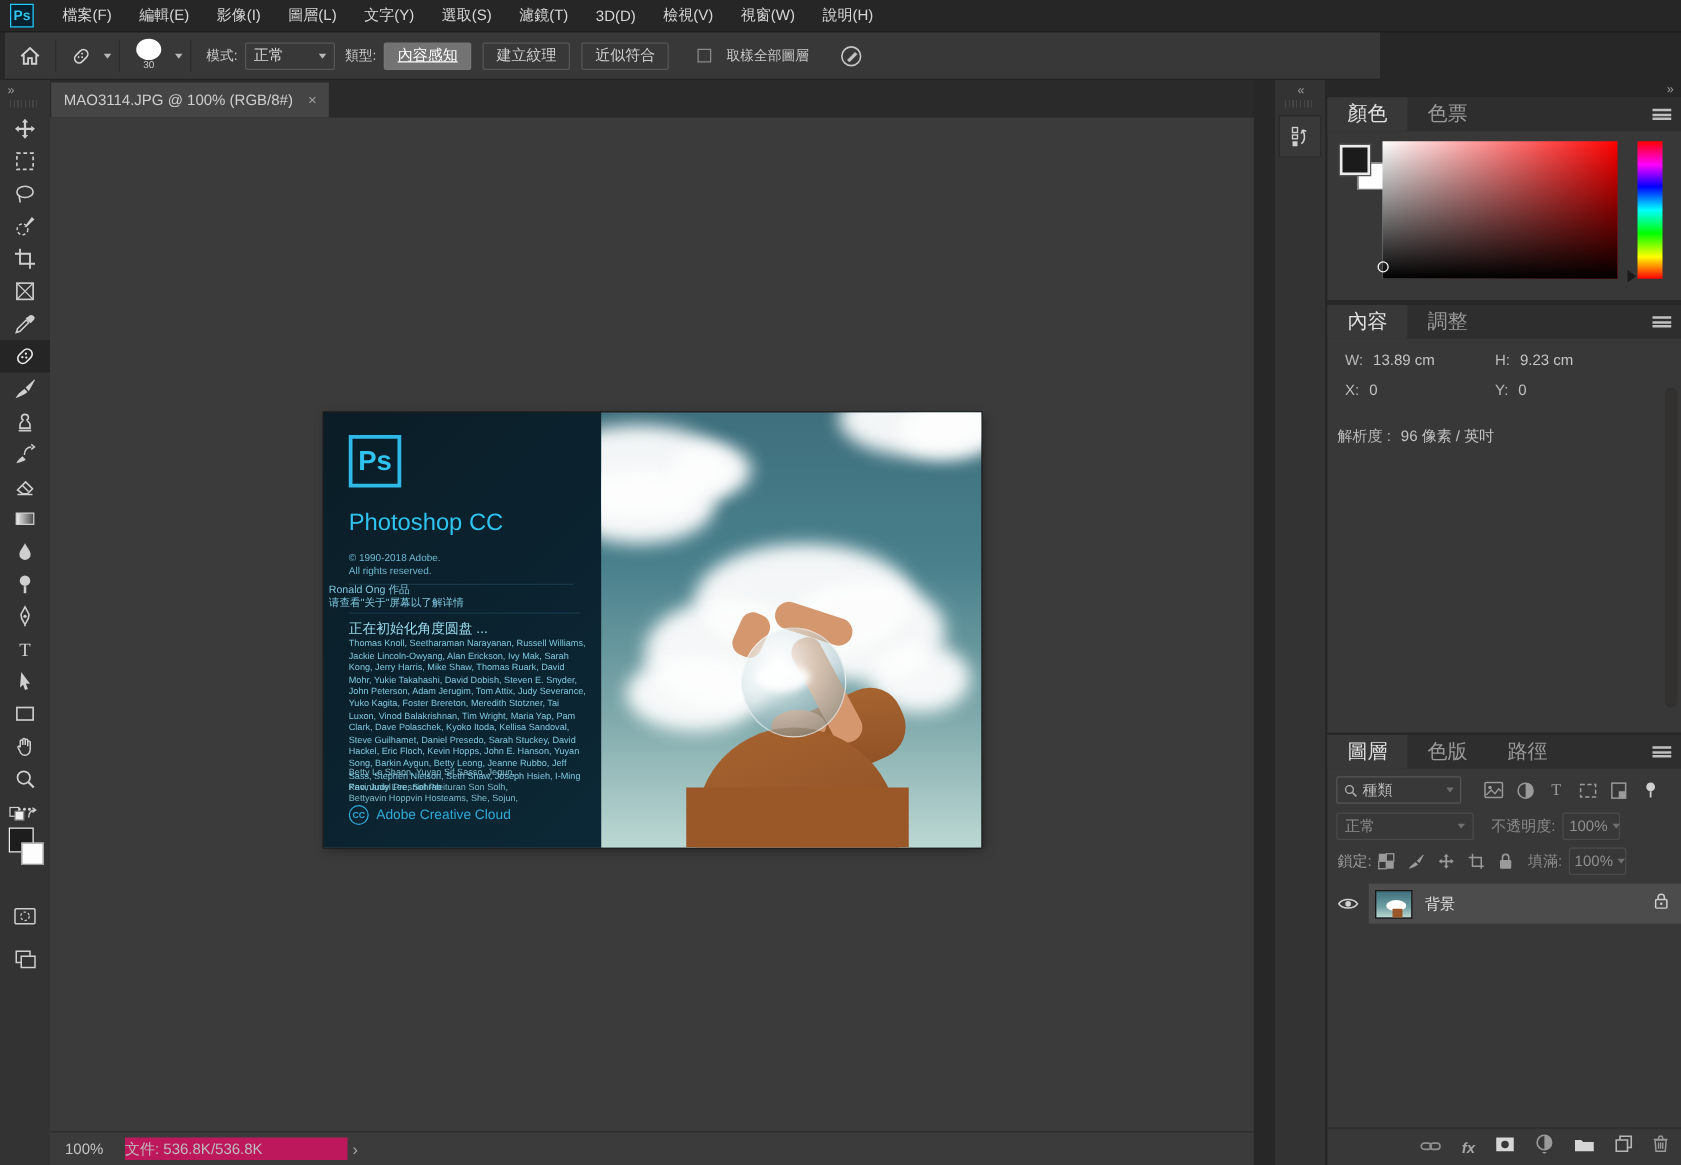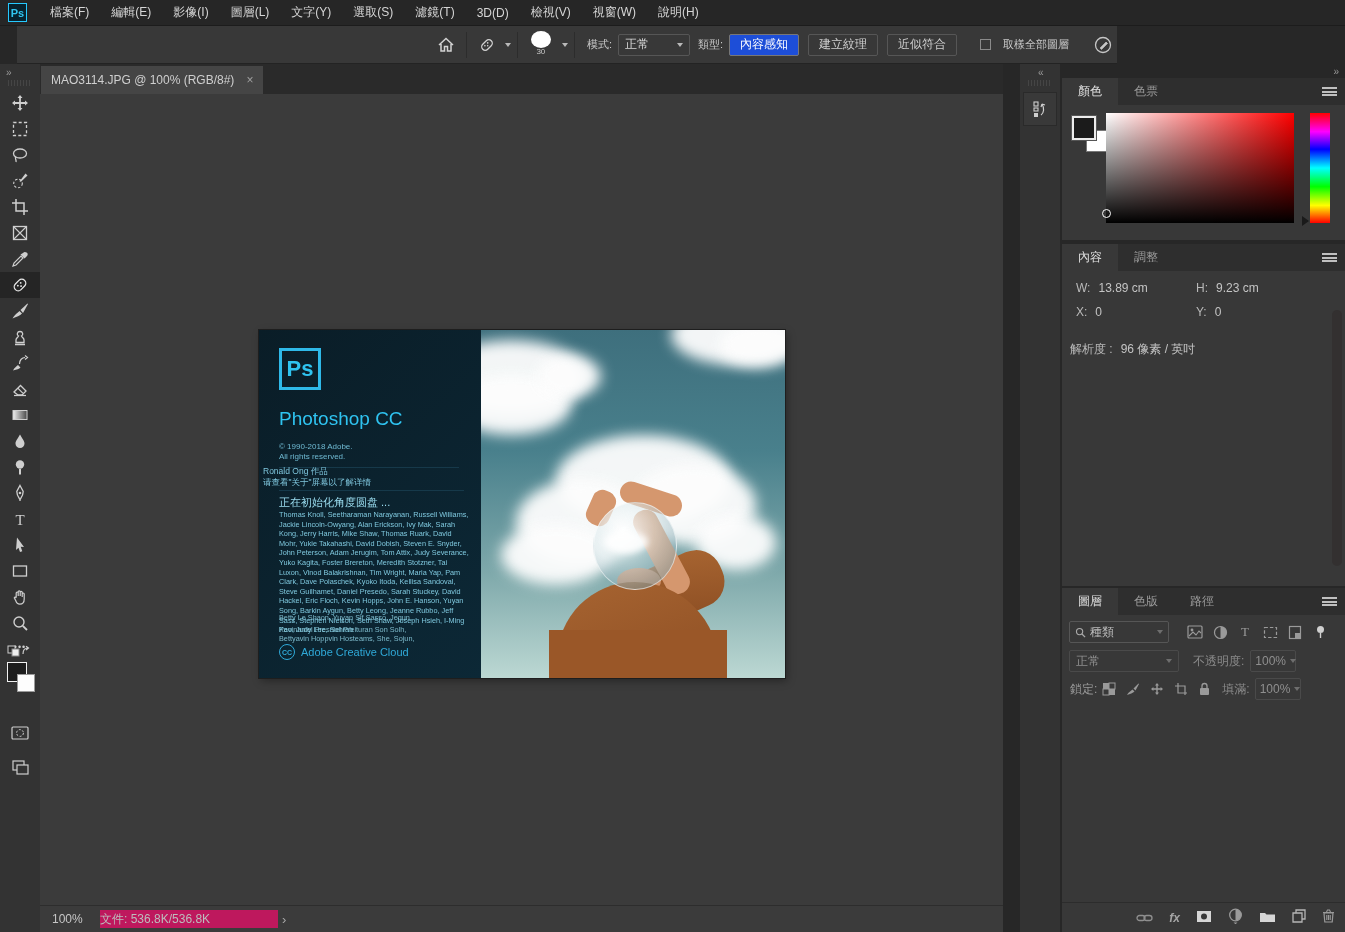--- a/index.html
+++ b/index.html
@@ -8,35 +8,35 @@
   #app { position:relative; width:1345px; height:932px; background:#272727; color:#d6d6d6; }
 
   
   #menubar { position:absolute; left:0; top:0; width:1345px; height:26px; background:#262626;
              display:flex; align-items:center; border-bottom:1px solid #1c1c1c; }
   #ps-logo { width:19px; height:19px; margin:0 12px 0 8px; background:#07222e; border:1px solid #26c9ff;
              color:#31c5f0; font-size:11px; font-weight:bold; display:flex; align-items:center; justify-content:center; }
   .menu-item { font-size:12px; color:#d6d6d6; padding:4px 11px; cursor:default; }
 
   
-  #optionsbar { position:absolute; left:17px; top:26px; width:1100px; height:38px; background:#383838;
-                border-bottom:1px solid #232323; display:flex; align-items:center;justify-content:flex-end; }
+  #optionsbar { position:absolute; left:4px; top:26px; width:1100px; height:38px; background:#383838;
+                border-bottom:1px solid #232323; display:flex; align-items:center; }
   .opt-sep { width:1px; height:26px; background:#2c2c2c; margin:0 6px; }
   .opt-icon { display:flex; align-items:center; justify-content:center; width:28px; height:28px; }
   #brush-preview { position:relative; width:34px; height:30px; text-align:center; }
   #brush-circle { width:20px; height:17px; background:#fff; border-radius:50%; margin:1px auto 0; }
   #brush-size { font-size:8px; color:#c9c9c9; line-height:8px; }
   .dd-arrow { width:0; height:0; border-left:3.5px solid transparent; border-right:3.5px solid transparent;
               border-top:4px solid #b9b9b9; margin-left:4px; }
   .opt-label { font-size:11px; color:#c9c9c9; margin:0 6px; }
   .opt-select { display:flex; align-items:center; justify-content:space-between; height:22px; background:#383838;
                 border:1px solid #565656; border-radius:2px; padding:0 6px; font-size:12px; color:#d6d6d6; }
   .type-btn { height:22px; border:1px solid #565656; border-radius:2px; background:#383838; color:#d0d0d0;
               font-size:12px; padding:0 10px; margin-right:9px; font-family:inherit; }
-  .type-btn.active { background:#1d4ed8; border-color:#777; color:#fff; }
+  .type-btn.active { background:#737373; border-color:#777; color:#fff;text-decoration:underline; }
   #sample-checkbox { width:11px; height:11px; border:1px solid #8a8a8a; background:#383838; margin:0 6px 0 14px; }
 
   
   #left-dock { position:absolute; left:0; top:64px; width:40px; height:868px; background:#333333; }
   .dock-expand { font-size:10px; color:#9a9a9a; letter-spacing:-1px; padding:3px 6px 0; }
   .dock-grip { height:6px; margin:2px 8px 4px;
                background:repeating-linear-gradient(90deg,#454545 0 1px,transparent 1px 3px); }
   .tool { width:40px; height:26px; display:flex; align-items:center; justify-content:center; }
   .tool.selected { background:#252525; }
   .tool svg { display:block; }
@@ -103,21 +103,21 @@
   #mini-dock { position:absolute; left:1020px; top:64px; width:40px; height:868px; background:#333333; }
   #mini-dock .dock-expand { text-align:left; padding-left:18px; }
   #history-btn { width:34px; height:34px; margin:6px auto 0; background:#393939; border:1px solid #2a2a2a;
                  display:flex; align-items:center; justify-content:center; }
 
   
   #right-dock { position:absolute; left:1060px; top:64px; width:285px; height:868px; }
   #right-expand { position:absolute; right:6px; top:2px; font-size:10px; color:#9a9a9a; }
   .panel { position:absolute; left:2px; width:283px; background:#383838; }
   .ptabs { height:27px; background:#2e2e2e; display:flex; align-items:stretch; position:relative; }
-  .ptab { padding:0 16px; font-size:12px; color:#9a9a9a; display:flex; align-items:center; }
+  .ptab { padding:0 16px; font-size:16px; color:#9a9a9a; display:flex; align-items:center; }
   .ptab.active { background:#383838; color:#e2e2e2; }
   .hamburger { position:absolute; right:8px; top:9px; width:15px; height:9px;
                border-top:2px solid #c0c0c0; border-bottom:2px solid #c0c0c0; }
   .hamburger::after { content:""; display:block; margin-top:1.5px; border-top:2px solid #c0c0c0; }
 
   
   #panel-color { top:14px; height:162px; }
   #cp-fg { position:absolute; left:10px; top:38px; width:24px; height:24px; background:#1b1b1b;
            border:2px solid #ececec; outline:1px solid #555; }
   #cp-bg { position:absolute; left:24px; top:52px; width:22px; height:22px; background:#fff; border:1px solid #777; }
@@ -617,20 +617,39 @@
               <path d="M4 6 V4 a2.5 2.5 0 0 1 5 0 V6" fill="none" stroke="#9a9a9a" stroke-width="1.3"></path>
             </svg>
           </div>
         <span style="margin-left:6px">填滿:</span>
         <div class="mini-select" style="margin-left:5px">
           <span>100%</span>
           <div class="dd-arrow dim"></div>
         </div>
       </div>
 
+      <div id="layer-row">
+        <div id="layer-row-hl"></div>
+        <div id="eye-cell">
+          <svg width="17" height="12" viewBox="0 0 17 12">
+              <path d="M1 6 C4 1.5 13 1.5 16 6 C13 10.5 4 10.5 1 6 Z" fill="none" stroke="#cfcfcf" stroke-width="1.2"></path>
+              <circle cx="8.5" cy="6" r="2.3" fill="#cfcfcf"></circle>
+            </svg>
+        </div>
+        <div id="layer-thumb">
+            <i></i>
+            <u></u>
+          </div>
+        <span id="layer-name">背景</span>
+        <div id="layer-lock"><svg width="12" height="13" viewBox="0 0 12 13">
+              <rect x="1.5" y="5.5" width="9" height="7" rx="1" fill="none" stroke="#cfcfcf" stroke-width="1.2"></rect>
+              <path d="M3.5 5.5 V3.8 a2.5 2.5 0 0 1 5 0 V5.5" fill="none" stroke="#cfcfcf" stroke-width="1.2"></path>
+              <circle cx="6" cy="9" r="1" fill="#cfcfcf"></circle>
+            </svg></div>
+      </div>
 
       <div id="layers-bottom">
         <div><svg width="17" height="10" viewBox="0 0 17 10">
               <rect x="1" y="2.5" width="8" height="5" rx="2.5" fill="none" stroke="#8f8f8f" stroke-width="1.3"></rect>
               <rect x="8" y="2.5" width="8" height="5" rx="2.5" fill="none" stroke="#8f8f8f" stroke-width="1.3"></rect>
             </svg></div>
         <div class="fx-text">fx</div>
         <div><svg width="16" height="13" viewBox="0 0 16 13">
               <rect x="1" y="1" width="14" height="11" fill="#d6d6d6"></rect>
               <circle cx="8" cy="6.5" r="3" fill="#383838"></circle>

